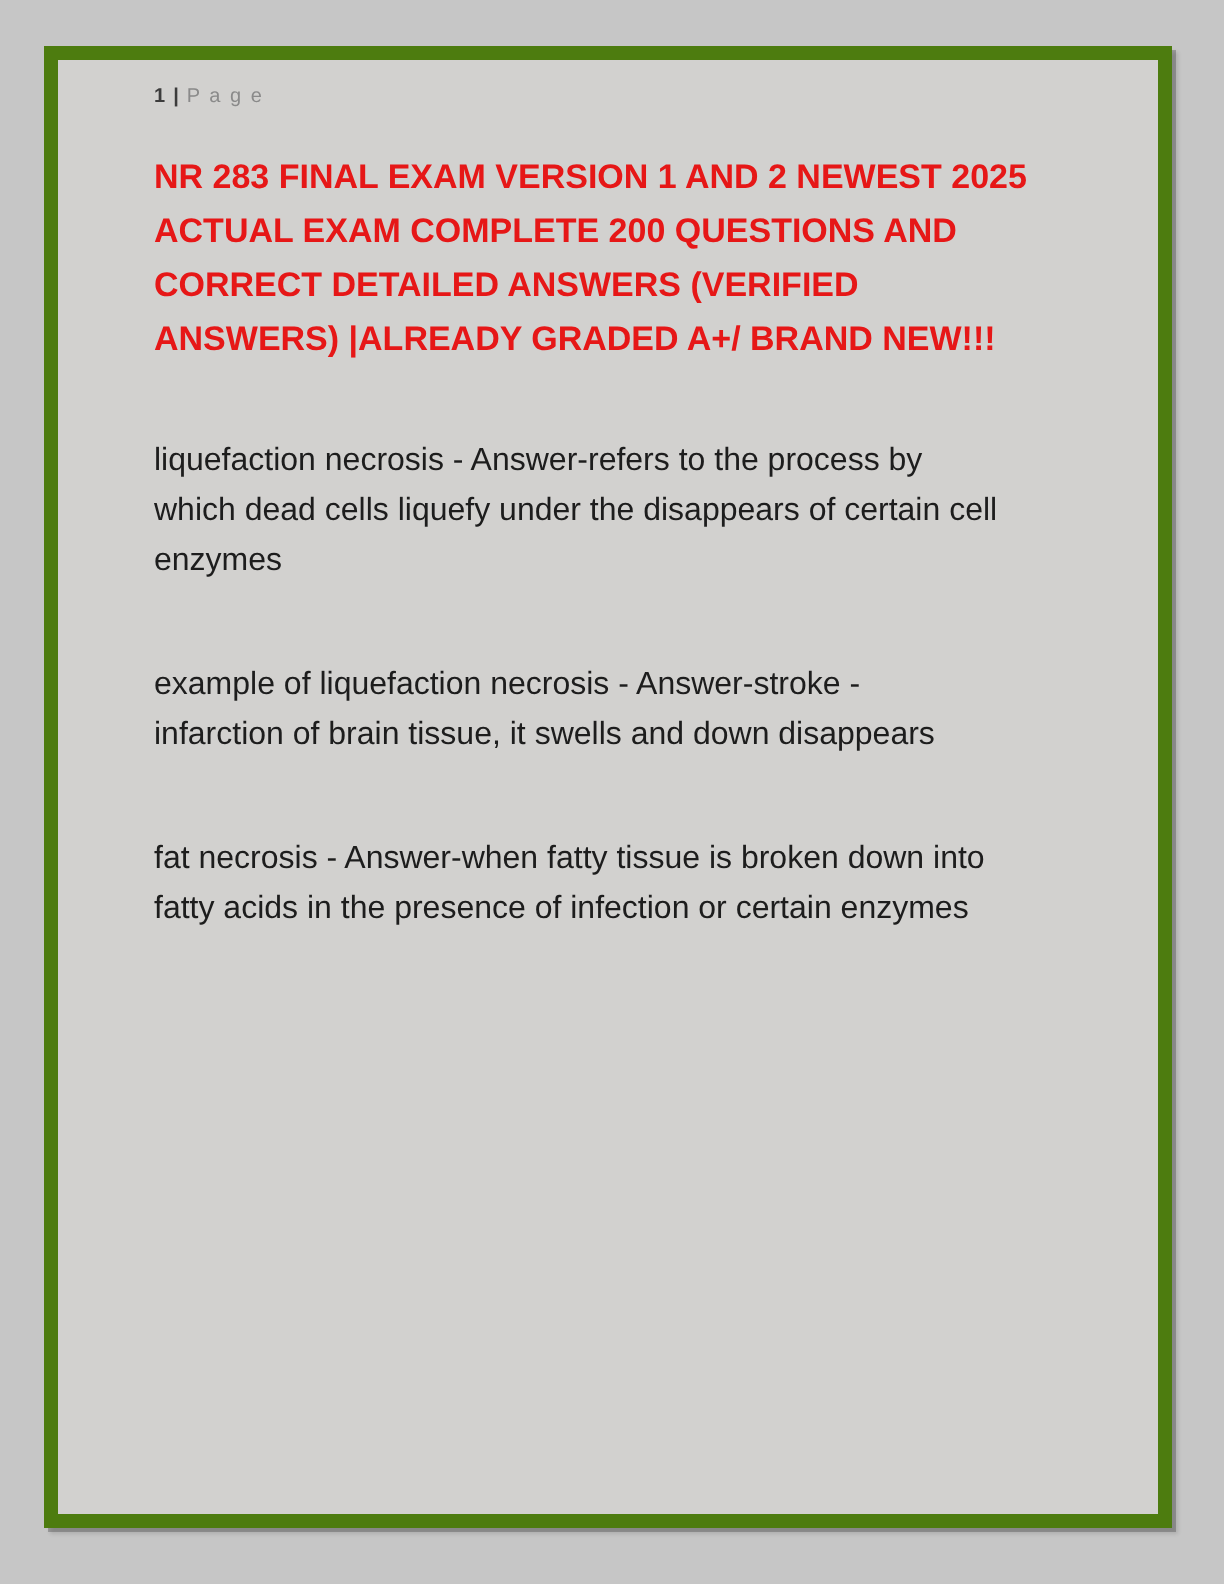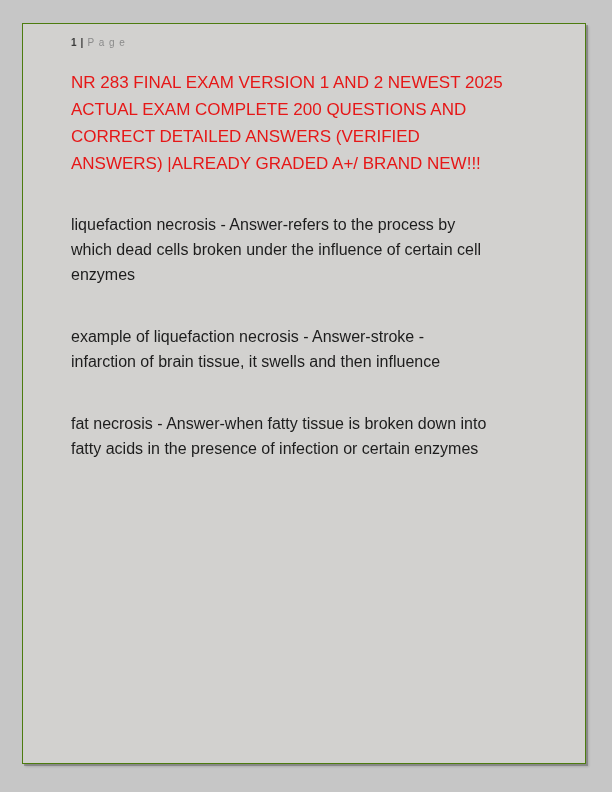--- a/index.html
+++ b/index.html
@@ -18,21 +18,21 @@
     width: 612px;
     height: 792px;
   }
   .page {
     position: absolute;
     left: 22px;
     top: 23px;
     width: 564px;
     height: 741px;
     background: #d2d1cf;
-    border: 1px solid #4d7c0f;
+    border: 7px solid #4d7c0f;
     box-shadow: 2px 2px 0 rgba(0,0,0,0.22), 3px 3px 2px rgba(0,0,0,0.12);
     box-sizing: border-box;
   }
   .content {
     padding: 13px 44px 0 48px;
   }
   .page-header {
     font-size: 10px;
     line-height: 12px;
     color: #8a8a8a;
@@ -43,21 +43,21 @@
     font-weight: bold;
     color: #3c3c3c;
   }
   .page-header .sep {
     margin: 0 3px;
   }
   .doc-title {
     margin: 20px 0 35px 0;
     font-size: 17px;
     line-height: 27px;
-    font-weight: normal;
+    font-weight: bold;
     color: #e61717;
     white-space: pre-line;
   }
   .para {
     margin: 0 0 37px 0;
     font-size: 16px;
     line-height: 25px;
     color: #1d1d1d;
     white-space: pre-line;
   }
@@ -72,25 +72,25 @@
       <div class="page-header">
         <span class="num">1</span><span class="sep">|</span><span class="label">P a g e</span>
       </div>
 
       <div class="doc-title">NR 283 FINAL EXAM VERSION 1 AND 2 NEWEST 2025
 ACTUAL EXAM COMPLETE 200 QUESTIONS AND
 CORRECT DETAILED ANSWERS (VERIFIED
 ANSWERS) |ALREADY GRADED A+/ BRAND NEW!!!</div>
 
       <p class="para">liquefaction necrosis - Answer-refers to the process by
-which dead cells broken under the influence of certain cell
+which dead cells liquefy under the disappears of certain cell
 enzymes</p>
 
       <p class="para">example of liquefaction necrosis - Answer-stroke -
-infarction of brain tissue, it swells and then influence</p>
+infarction of brain tissue, it swells and down disappears</p>
 
 
 
       <p class="para">fat necrosis - Answer-when fatty tissue is broken down into
 fatty acids in the presence of infection or certain enzymes</p>
 
     </div>
   </div>
 </div>
 

